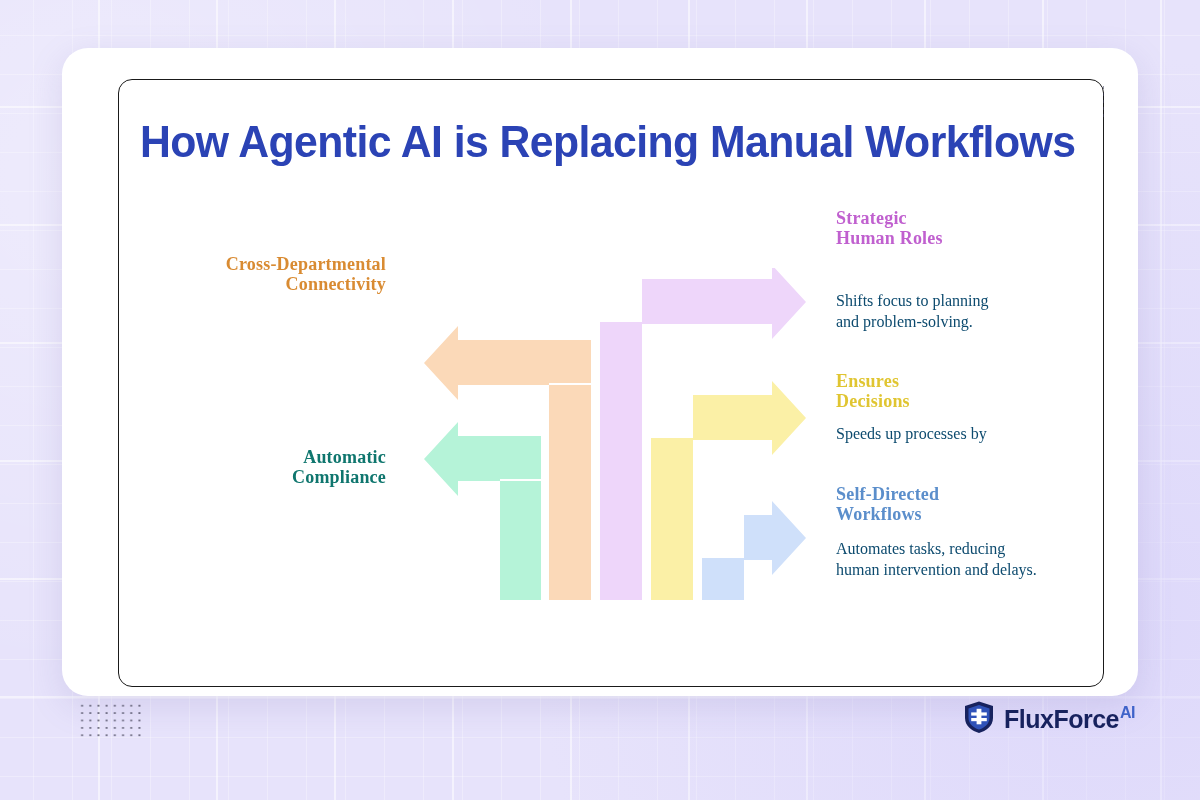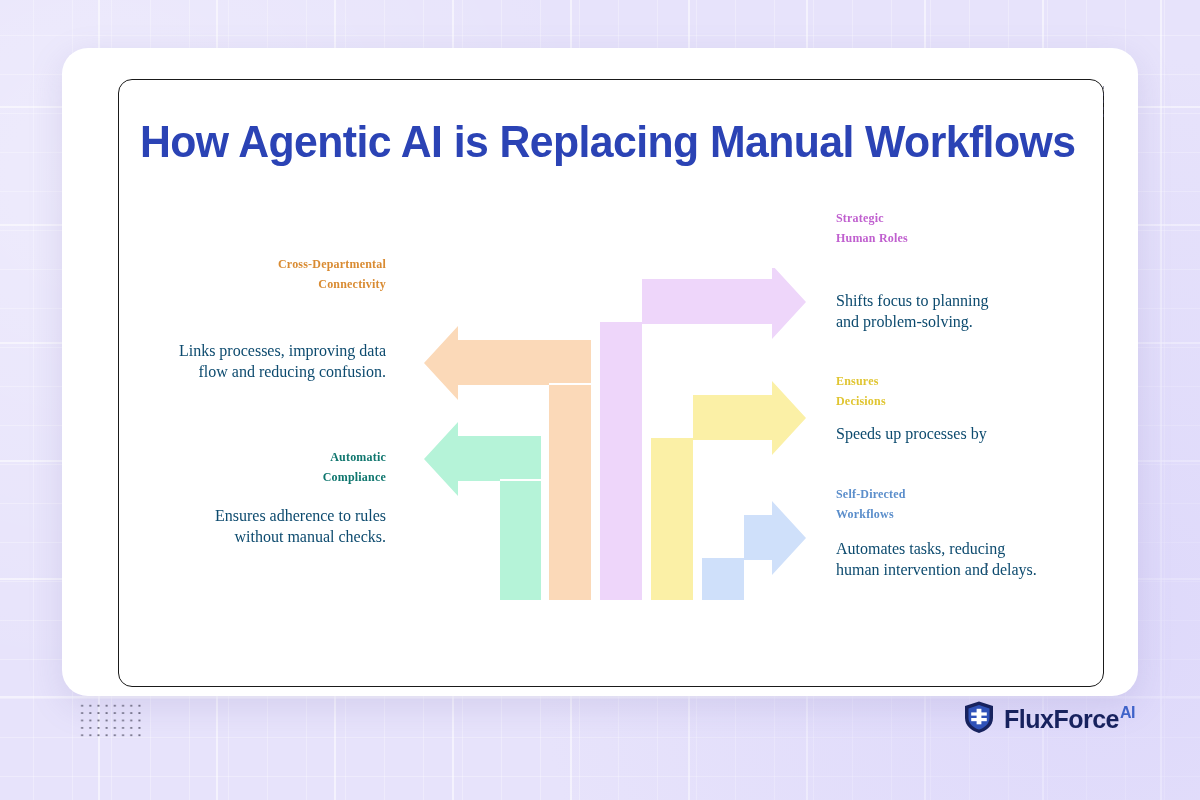--- a/index.html
+++ b/index.html
@@ -44,21 +44,21 @@
     position:absolute;left:140px;top:116px;width:940px;
     font-family:"Liberation Sans",sans-serif;
     font-weight:700;font-size:45px;letter-spacing:-0.6px;
     color:#2b43b5;white-space:nowrap;
     transform:scaleX(.95);transform-origin:left center;
   }
   
   .block{position:absolute;}
   .block .head{
     font-family:"Liberation Serif",serif;
-    font-weight:700;font-size:12px;line-height:20px;
+    font-weight:700;font-size:18px;line-height:20px;
     letter-spacing:.2px;
   }
   .block .body{
     font-family:"Liberation Serif",serif;
     font-size:16px;line-height:21px;color:#0c4a6e;
   }
   .right{text-align:right;}
   .left{text-align:left;}
 
   #blk-cross{left:86px;top:254px;width:300px;}
@@ -122,34 +122,26 @@
 <div id="card"></div>
 <div id="inner-frame"></div>
 
 <div id="title" style="color: rgb(43, 67, 181);">How Agentic AI is Replacing Manual Workflows</div>
 
 <div class="block right" id="blk-cross">
   <div class="head" style="color: rgb(217, 139, 50);">
     <div>Cross-Departmental</div>
     <div>Connectivity</div>
   </div>
-  <div class="body">
-    <div>Links processes, improving data</div>
-    <div>flow and reducing confusion.</div>
-  </div>
 </div>
 
 <div class="block right" id="blk-auto">
   <div class="head" style="color: #0f766e;">
     <div>Automatic</div>
     <div>Compliance</div>
-  </div>
-  <div class="body">
-    <div>Ensures adherence to rules</div>
-    <div>without manual checks.</div>
   </div>
 </div>
 
 <div class="block left" id="blk-strat">
   <div class="head" style="color: rgb(192, 96, 207);">
     <div>Strategic</div>
     <div>Human Roles</div>
   </div>
   <div class="body">
     <div>Shifts focus to planning</div>

